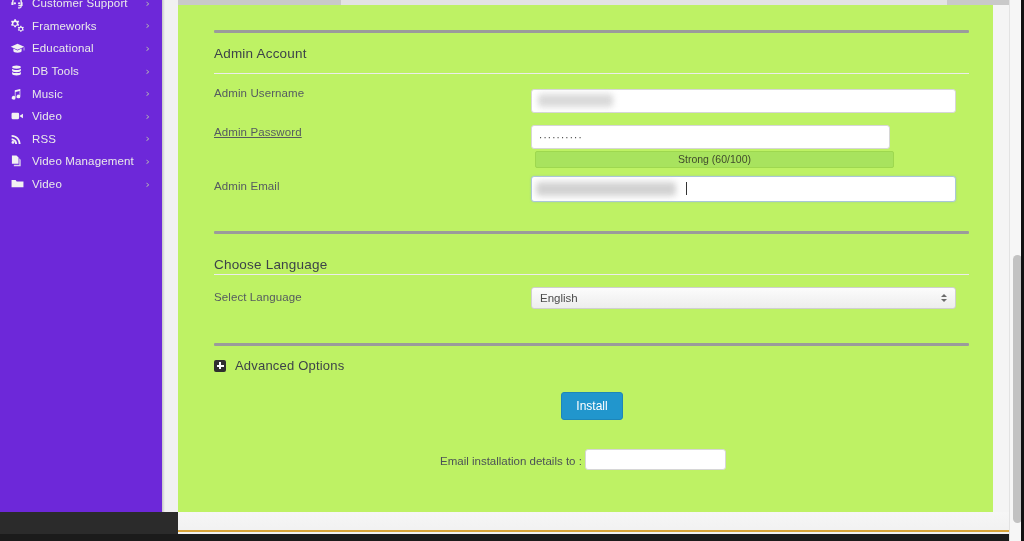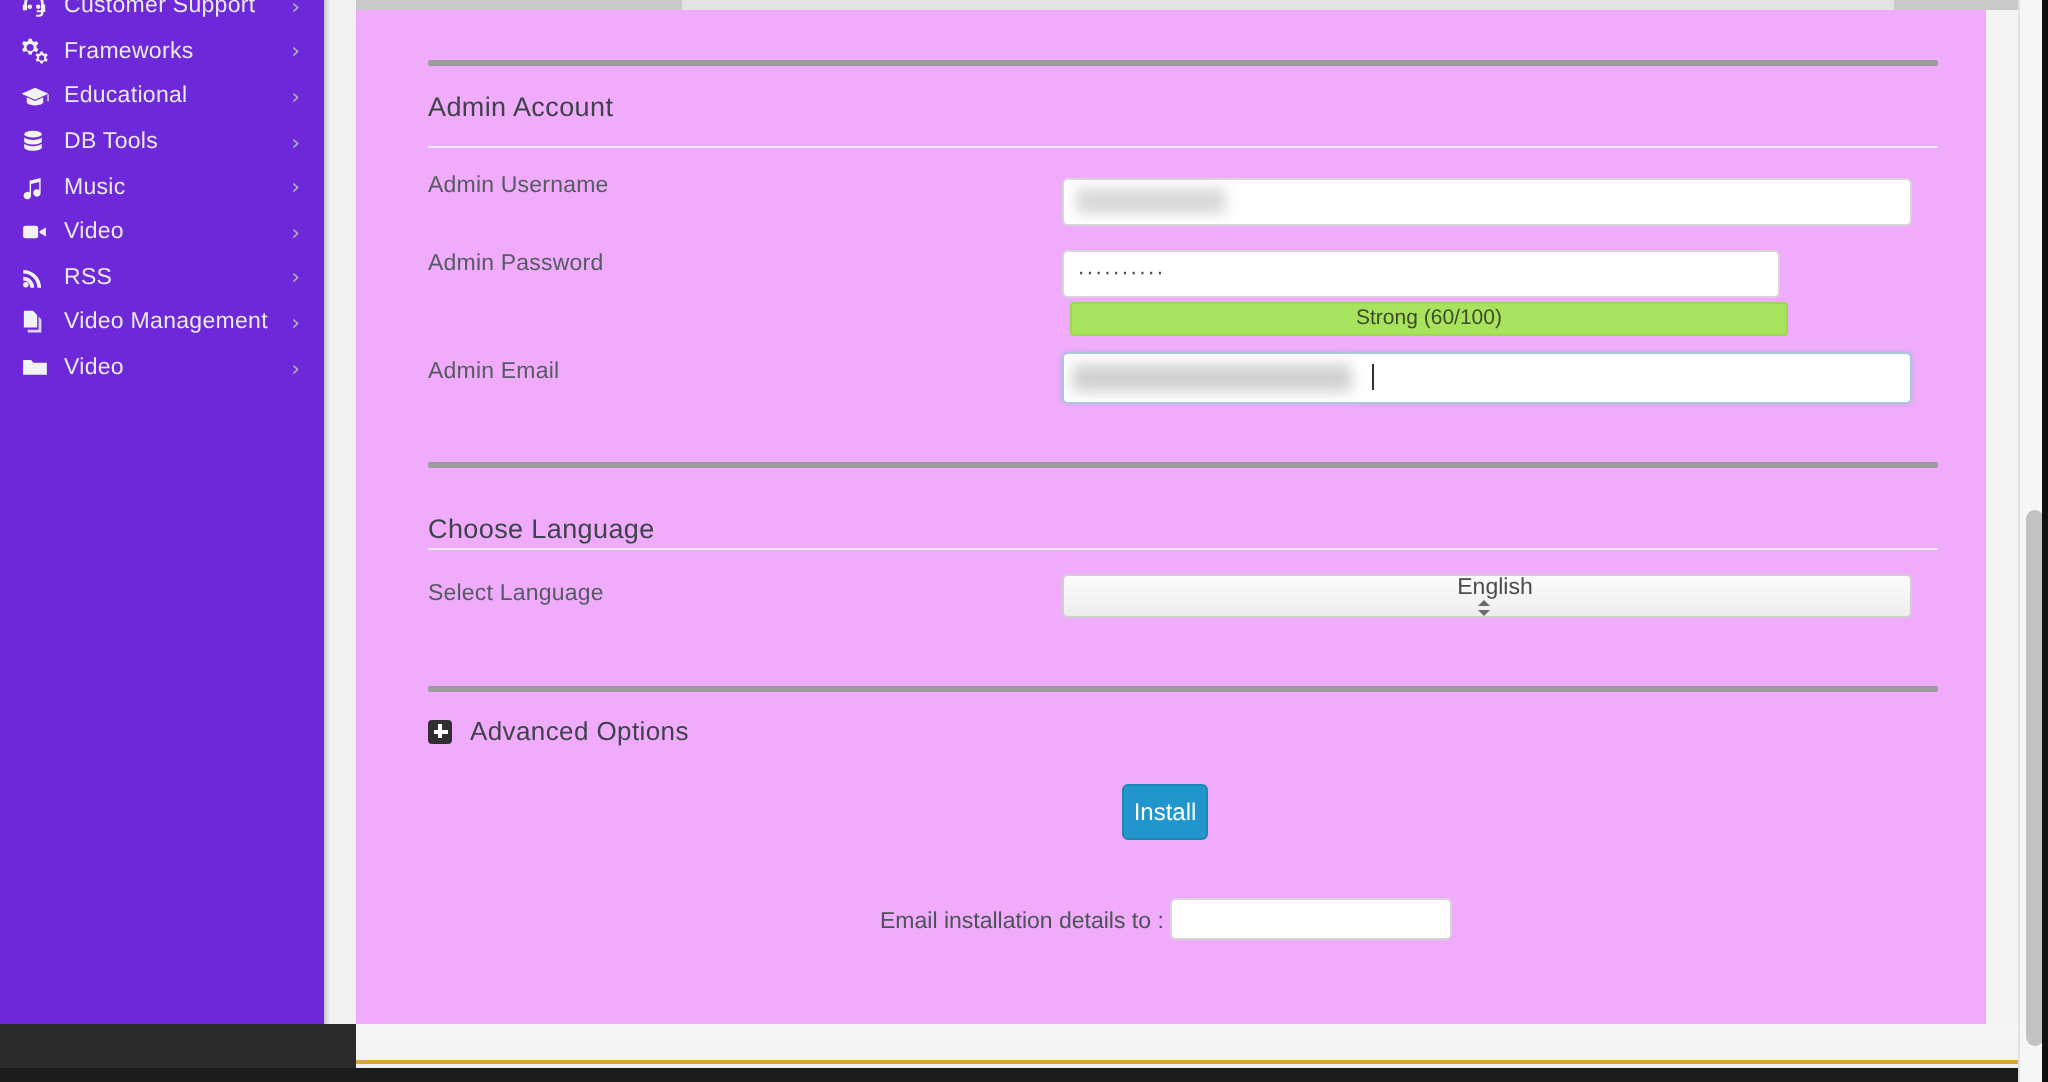--- a/index.html
+++ b/index.html
@@ -100,21 +100,21 @@
     background: linear-gradient(to right, rgba(0,0,0,.18), rgba(0,0,0,0));
   }
 
   
   .content-card {
     position: absolute;
     left: 178px;
     top: 5px;
     width: 815px;
     height: 507px;
-    background: #f0abfc;
+    background: #bef264;
     box-sizing: border-box;
   }
   .card-gutter-right {
     position: absolute;
     left: 993px; top: 5px;
     width: 16px; height: 507px;
     background: #f4f4f4;
   }
 
   
@@ -208,21 +208,20 @@
 
   
   .sel-wrap {
     position: absolute;
     box-sizing: border-box;
     border: 1px solid #cfcfcf;
     border-radius: 3px;
     background: linear-gradient(to bottom, #fcfcfc 0%, #ededed 100%);
     display: flex;
     align-items: center;
-    flex-direction: column;
   }
   .sel-value {
     font-size: 11.5px;
     color: #4b4b4b;
     padding-left: 8px;
     flex: 1;
   }
   .sel-spin {
     width: 14px;
     display: flex;
@@ -473,21 +472,21 @@
 
     <section class="section">
       <div class="sec-rule" style="top:25px;"></div>
       <div class="sec-title" style="top:41px;">Admin Account</div>
       <div class="sec-underline" style="top:68px;"></div>
 
       <div class="field-label" style="top:82px;">Admin Username</div>
       <input class="inp" style="left: 353px; top: 84px; width: 425px; height: 24px;" value="">
       <div class="redact" style="left:360px; top:89px; width:75px; height:13px;"></div>
 
-      <div class="field-label" style="top:121px;">Admin Password</div>
+      <div class="field-label" style="top:121px;text-decoration:underline;">Admin Password</div>
       <input class="inp" style="left: 353px; top: 120px; width: 359px; height: 24px;" type="text">
       <div class="pw-dots" style="left:361px; top:127px;">··········</div>
 
       <div class="meter" style="left:357px; top:146px; width:359px; height:17px;">Strong (60/100)</div>
 
       <div class="field-label" style="top:175px;">Admin Email</div>
       <input class="inp focused" style="left: 353px; top: 171px; width: 425px; height: 26px;" value="">
       <div class="redact dark" style="left:358px; top:177px; width:140px; height:14px;"></div>
       <div class="caret" style="left:508px; top:177px; height:13px;"></div>
     </section>
@@ -509,21 +508,21 @@
     </section>
 
     <section class="section">
       <div class="sec-rule" style="top:338px;"></div>
 
       <div class="adv-row" style="top:353px;">
         <span class="adv-plus"></span>
         <span class="adv-text">Advanced Options</span>
       </div>
 
-      <button class="btn-install" style="left:383px; top:387px; width:43px; height:28px;">Install</button>
+      <button class="btn-install" style="left:383px; top:387px; width:62px; height:28px;">Install</button>
 
       <div class="email-note" style="left:262px; top:450px;">Email installation details to :</div>
       <input class="inp" style="left: 407px; top: 444px; width: 141px; height: 21px;" value="">
     </section>
 
   </main>
   <div class="card-gutter-right"></div>
 
   <div class="footer-left-dark"></div>
   <div class="footer-band">

